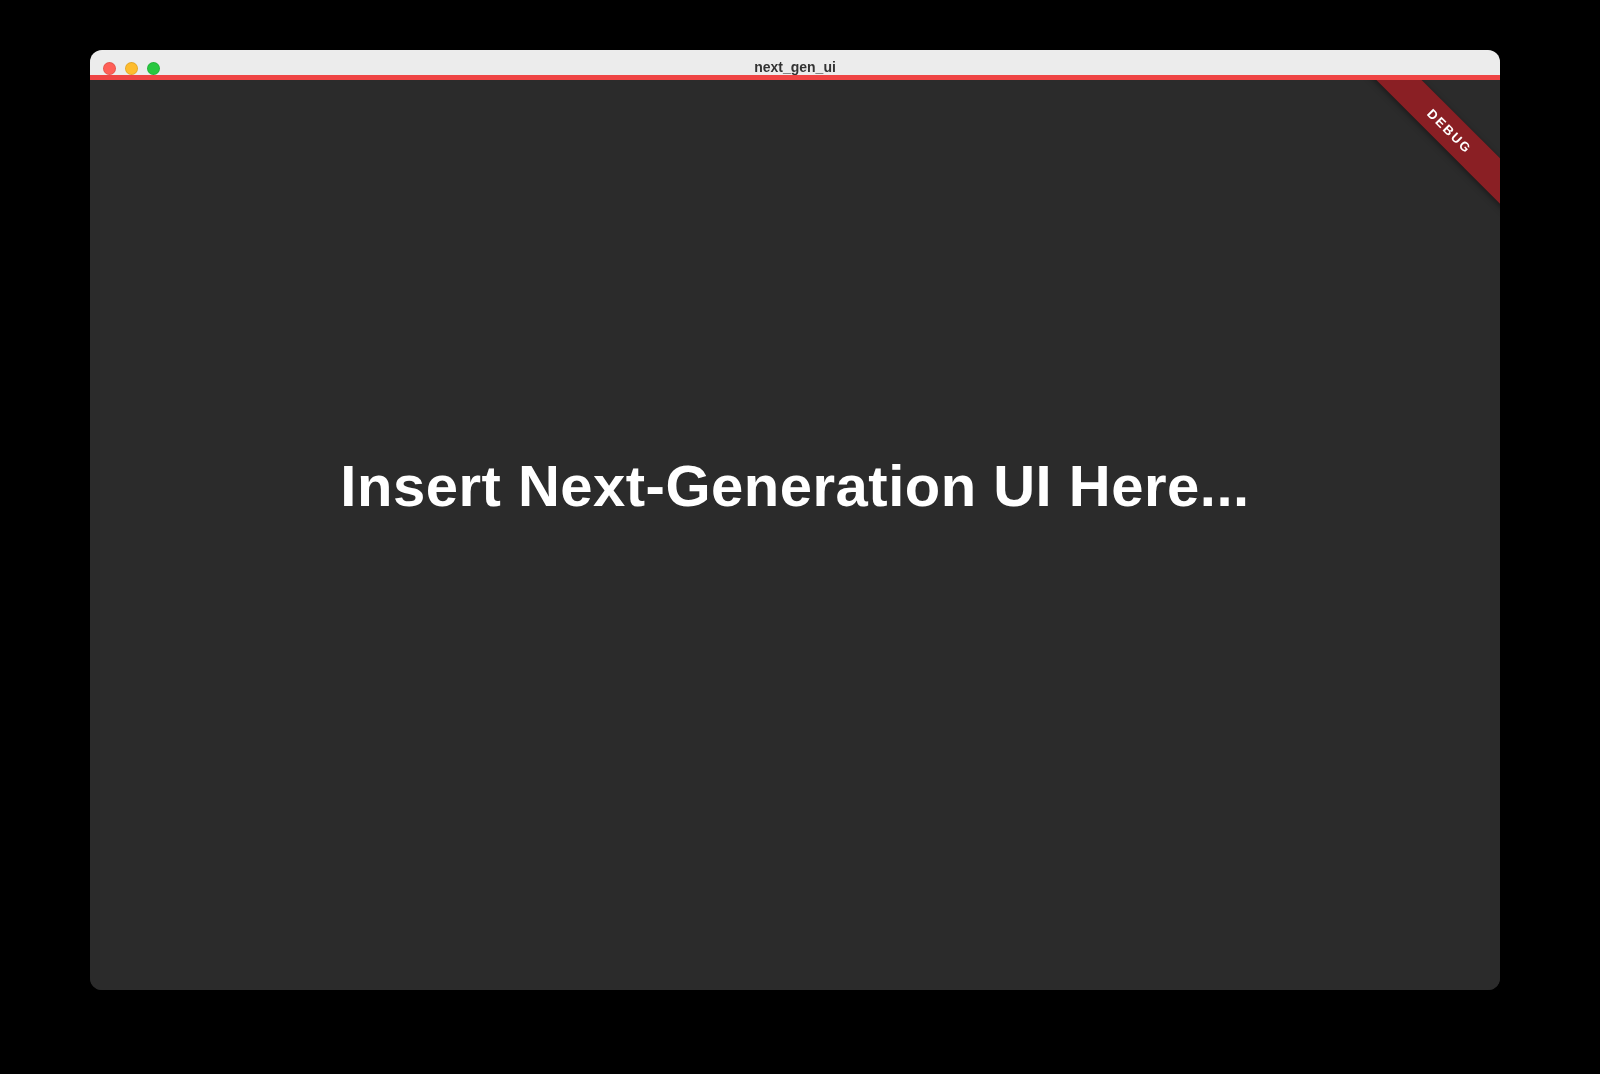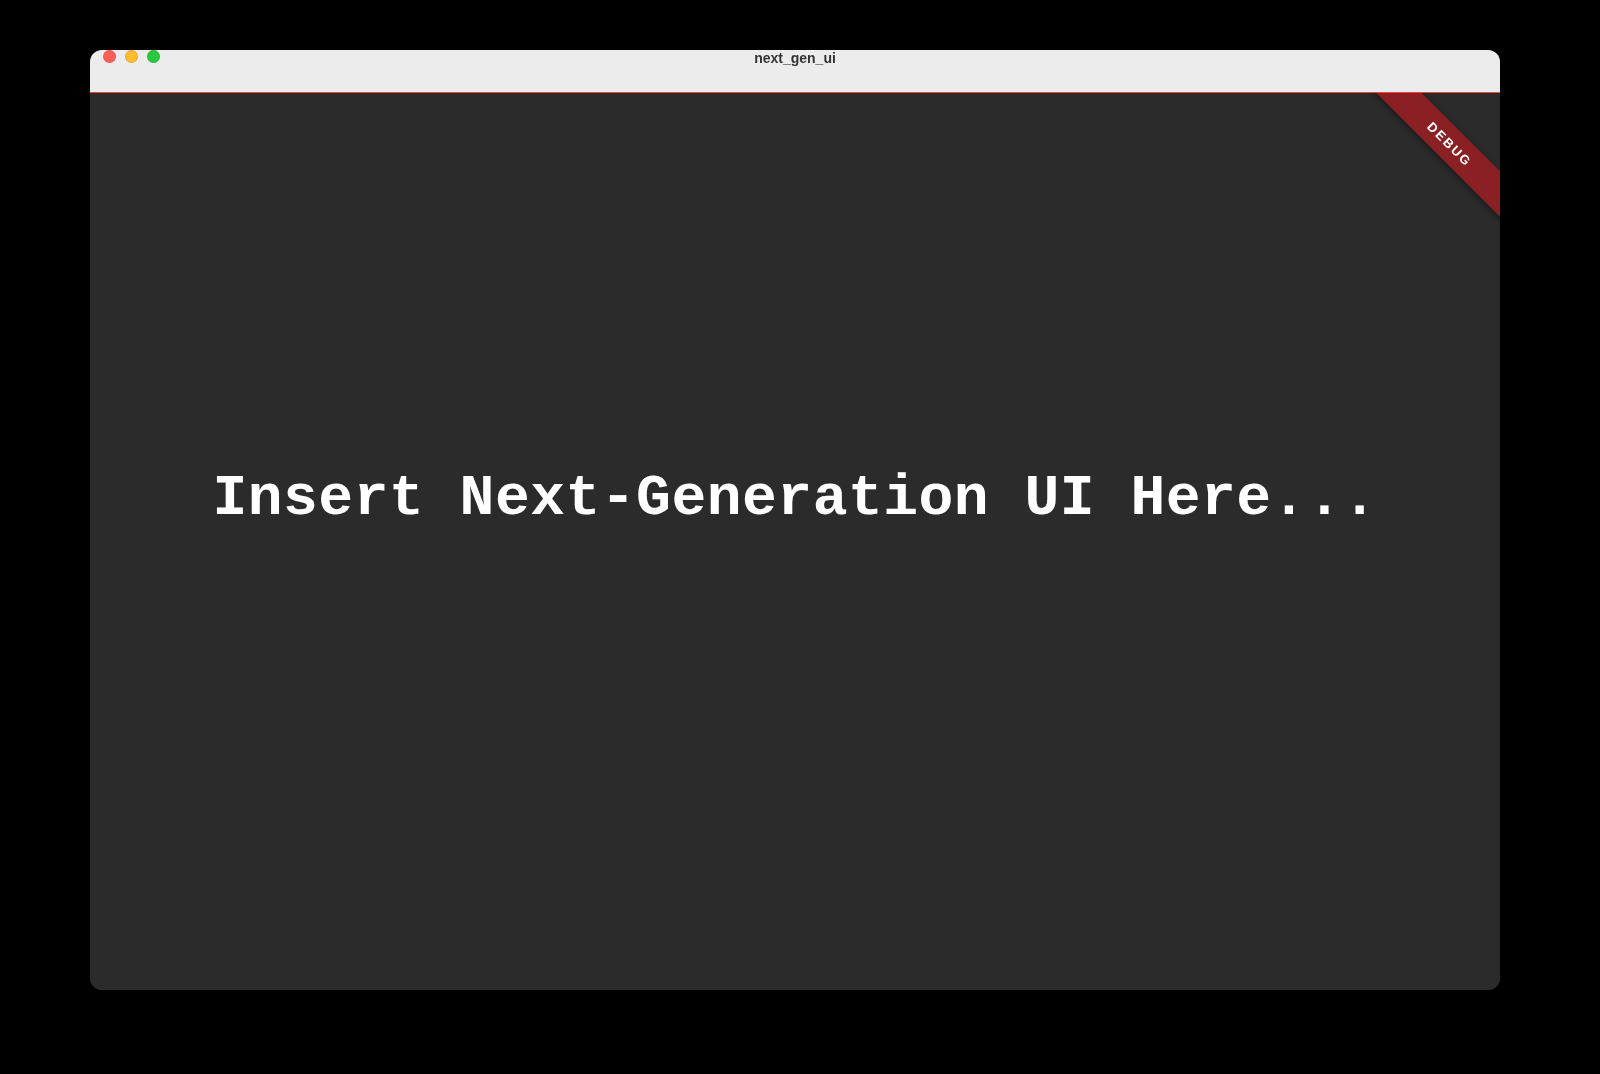--- a/index.html
+++ b/index.html
@@ -22,26 +22,26 @@
       top: 50px;
       width: 1410px;
       height: 940px;
       border-radius: 12px;
       overflow: hidden;
       box-shadow: 0 25px 60px 10px rgba(0,0,0,0.7), 0 0 0 1px rgba(0,0,0,0.2);
       background: #2b2b2b;
     }
 
     .titlebar {
-      height: 43px;
+      height: 30px;
       background: #ececec;
       display: flex;
-      align-items: flex-start;
+      align-items: flex-end;
       position: relative;
-      border-bottom: 1px solid #ef4444;
+      border-bottom: 5px solid #ef4444;
     }
 
     .traffic-lights {
       display: flex;
       gap: 9px;
       padding-left: 13px;
     }
 
     .dot {
       width: 13px;
@@ -73,21 +73,21 @@
       align-items: center;
       justify-content: center;
       overflow: hidden;
     }
 
     .headline {
       color: #ffffff;
       font-size: 58px;
       font-weight: 800;
       letter-spacing: 0.5px;
-      font-family: Liberation Mono, monospace;
+      font-family: Liberation Sans, sans-serif;
       transform: translateY(-50px);
       font-stretch: condensed;
     }
 
     .debug-ribbon {
       position: absolute;
       top: 35px;
       right: -60px;
       width: 220px;
       height: 32px;

